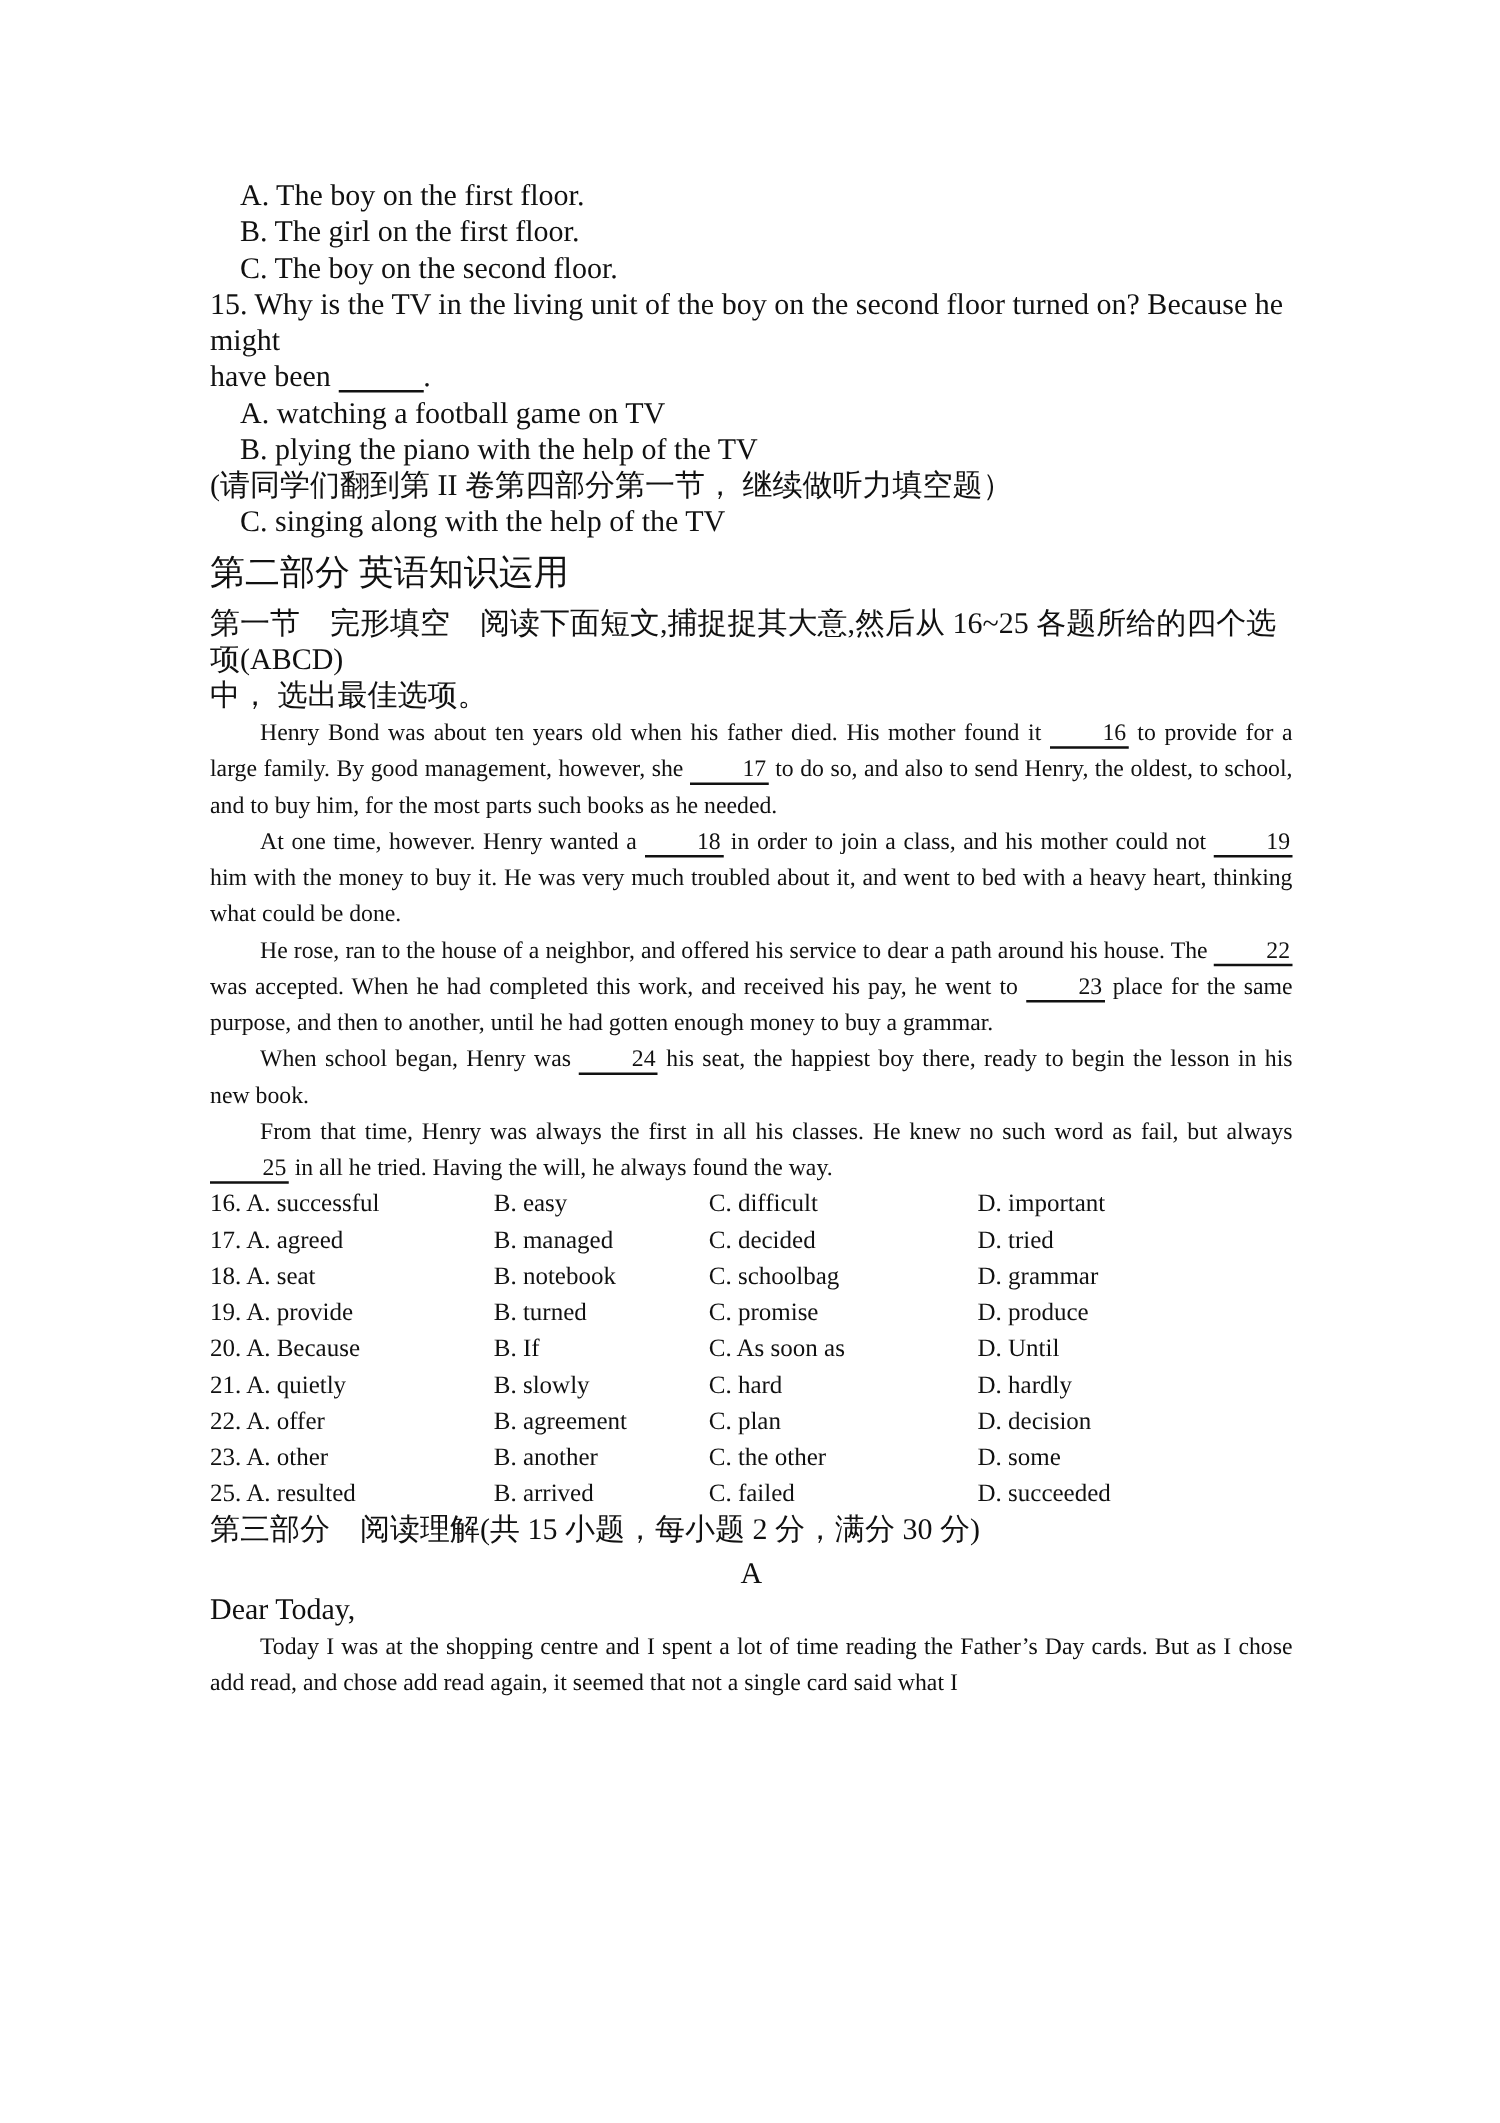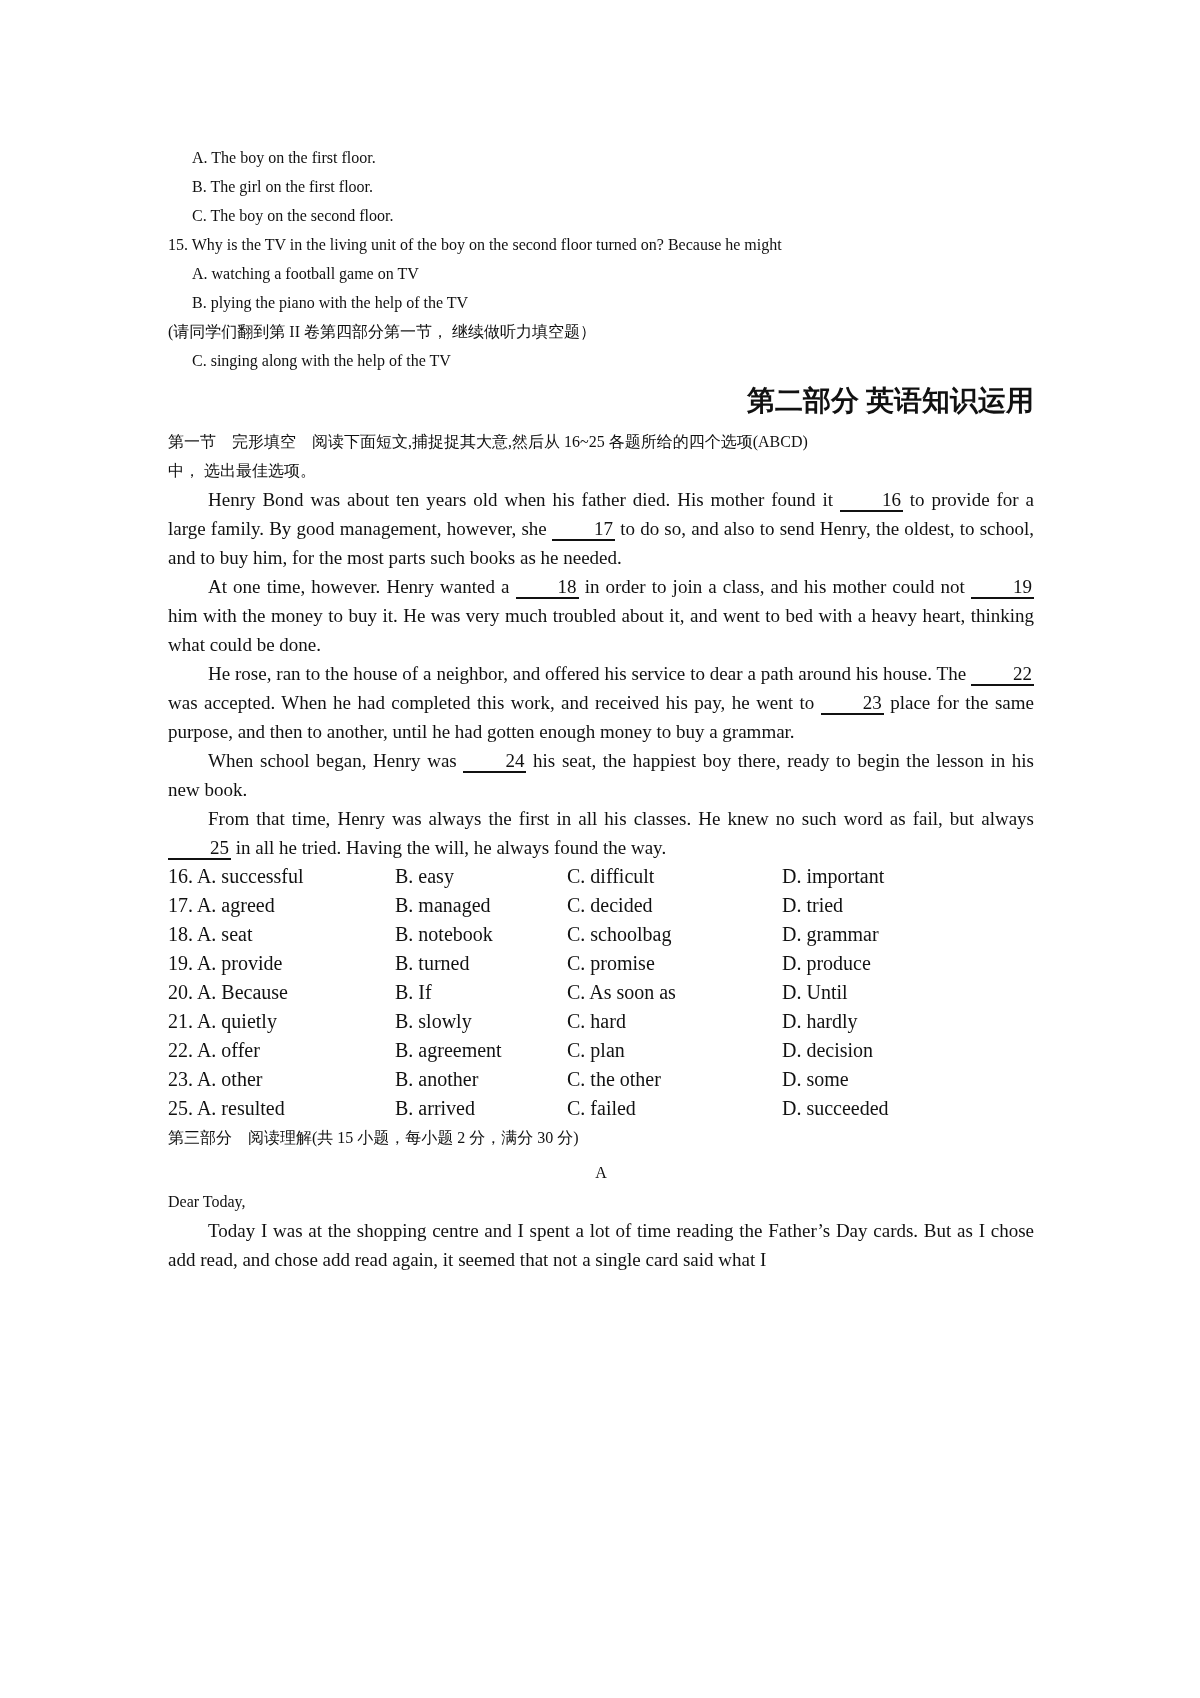--- a/index.html
+++ b/index.html
@@ -9,28 +9,28 @@
     height: 1698px;
     background: #ffffff;
     color: #111111;
     font-family: "Liberation Serif", serif;
     overflow: hidden;
   }
   .content {
     padding: 143px 166px 0 168px; 
   }
   .line {
-    font-size: 16px;
+    font-size: 24px;
     line-height: 29px;
   }
   .opt-abc { padding-left: 24px; }
   .part-heading {
     font-size: 28px;
-    font-weight: 700;
-    text-align: right;
+    font-weight: 400;
+    text-align: left;
     line-height: 36px;
     margin: 8px 0;
   }
   .para {
     margin: 0;
     font-size: 19px;
     line-height: 29px;
     text-align: justify;
     text-indent: 40px;
   }
@@ -60,20 +60,21 @@
 <body>
 
 <div class="page">
   <div class="content">
 
     <div class="line opt-abc">A. The boy on the first floor.</div>
     <div class="line opt-abc">B. The girl on the first floor.</div>
     <div class="line opt-abc">C. The boy on the second floor.</div>
 
     <div class="line">15. Why is the TV in the living unit of the boy on the second floor turned on? Because he might</div>
+    <div class="line">have been <span class="blank" style="min-width: 64px;">&nbsp;</span>.</div>
     <div class="line opt-abc">A. watching a football game on TV</div>
     <div class="line opt-abc">B. plying the piano with the help of the TV</div>
     <div class="line">(请同学们翻到第 II 卷第四部分第一节， 继续做听力填空题）</div>
 
     <div class="line opt-abc">C. singing along with the help of the TV</div>
 
     <div class="part-heading">第二部分 英语知识运用</div>
 
     <div class="line">第一节　完形填空　阅读下面短文,捕捉捉其大意,然后从 16~25 各题所给的四个选项(ABCD)</div>
     <div class="line">中， 选出最佳选项。</div>

